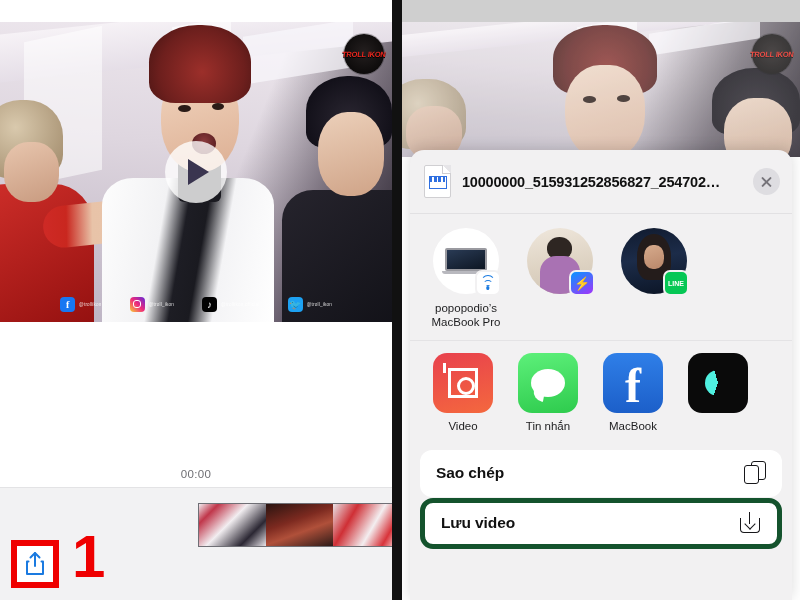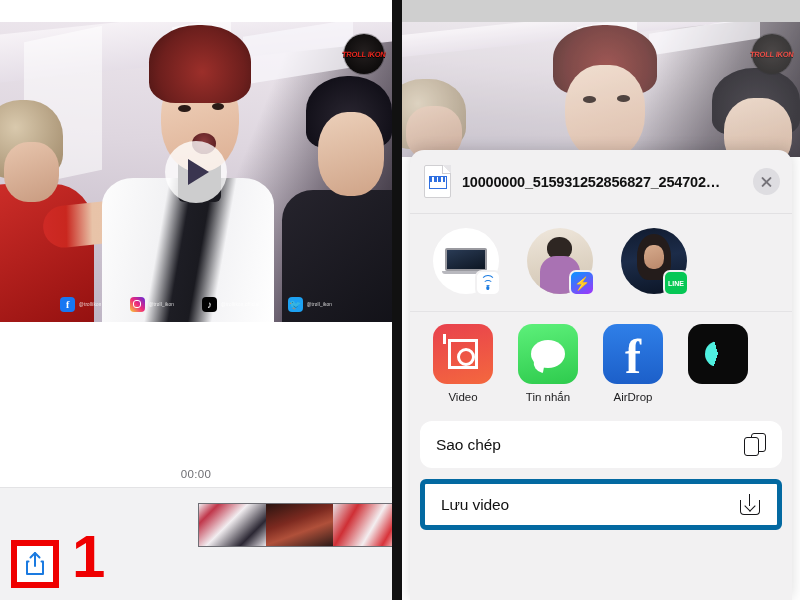--- a/index.html
+++ b/index.html
@@ -202,33 +202,33 @@
   .fb-f { color:#fff; font-size:48px; font-weight:bold; font-family:"Liberation Serif",serif;
       line-height:.92; margin-top:6px; }
   .ai-dark { background:#0a0a0a; }
   .dark-crescent { width:26px; height:26px; border-radius:50%;
       background:conic-gradient(from 200deg,#4ff0e0 0 40%, #0a0a0a 40% 100%); }
   .app-label { font-size:11.5px; color:#1d1d1f; margin-top:7px; }
 
   .actions { padding:8px 10px 0 10px; }
   .action-card { background:#fff; border-radius:12px; overflow:hidden; }
   .action-row { height:47px; display:flex; align-items:center; justify-content:space-between;
-      padding:16px 16px; position:relative; }
+      padding:16px 16px; position:relative;font-weight:bold; }
   .action-label { font-size:15.5px; color:#111; letter-spacing:-.1px; }
   .ic { width:22px; height:24px; position:relative; }
   
   .ic-copy .back { position:absolute; right:0; top:0; width:15px; height:19px; border:1.9px solid #17171a; border-radius:3px; background:#fff; }
   .ic-copy .front { position:absolute; left:0; top:4px; width:15px; height:19px; border:1.9px solid #17171a; border-radius:3px; background:#fff; }
   
   .ic-dl .tray { position:absolute; left:1px; top:7px; width:20px; height:15px; border:1.9px solid #17171a; border-top:none; border-radius:0 0 4px 4px; }
   .ic-dl .shaft { position:absolute; left:9.6px; top:1px; width:1.9px; height:12px; background:#17171a; }
   .ic-dl .head { position:absolute; left:6.5px; top:9px; width:8px; height:8px;
       border-right:1.9px solid #17171a; border-bottom:1.9px solid #17171a; transform:rotate(45deg); }
 
-  .save-highlight { margin-top:11px; border:5px solid #0369a1; border-radius:6px; background:#fff; }
+  .save-highlight { margin-top:1px; border:5px solid #14532d; border-radius:13px; background:#fff; }
   .save-highlight .action-row { height:41px; }
 </style>
 </head>
 <body>
 
 <div class="screenshot">
 
   <div class="panel panel-left">
 
     <div class="lp-topbar"></div>
@@ -359,20 +359,21 @@
             </div>
             <div class="badge badge-ad">
               <div class="ad-rings">
                   <i></i>
                   <i></i>
                   <i></i>
                   <div class="ad-dot"></div>
                 </div>
             </div>
           </div>
+          <div class="contact-label">popopodio’s MacBook Pro</div>
         </div>
 
         <div class="contact">
           <div class="avatar-wrap">
             <div class="avatar av-p1"></div>
             <div class="badge badge-ms">
               <span class="ms-bolt">⚡</span>
             </div>
           </div>
           <div class="contact-label"></div>
@@ -400,21 +401,21 @@
         <div class="app">
           <div class="app-icon ai-msg">
             <div class="msg-bub"></div>
           </div>
           <div class="app-label">Tin nhắn</div>
         </div>
         <div class="app">
           <div class="app-icon ai-fb">
             <span class="fb-f">f</span>
           </div>
-          <div class="app-label">AirDrop</div>
+          <div class="app-label">MacBook</div>
         </div>
         <div class="app">
           <div class="app-icon ai-dark">
             <div class="dark-crescent"></div>
           </div>
           <div class="app-label"></div>
         </div>
       </div>
 
       <div class="actions">

